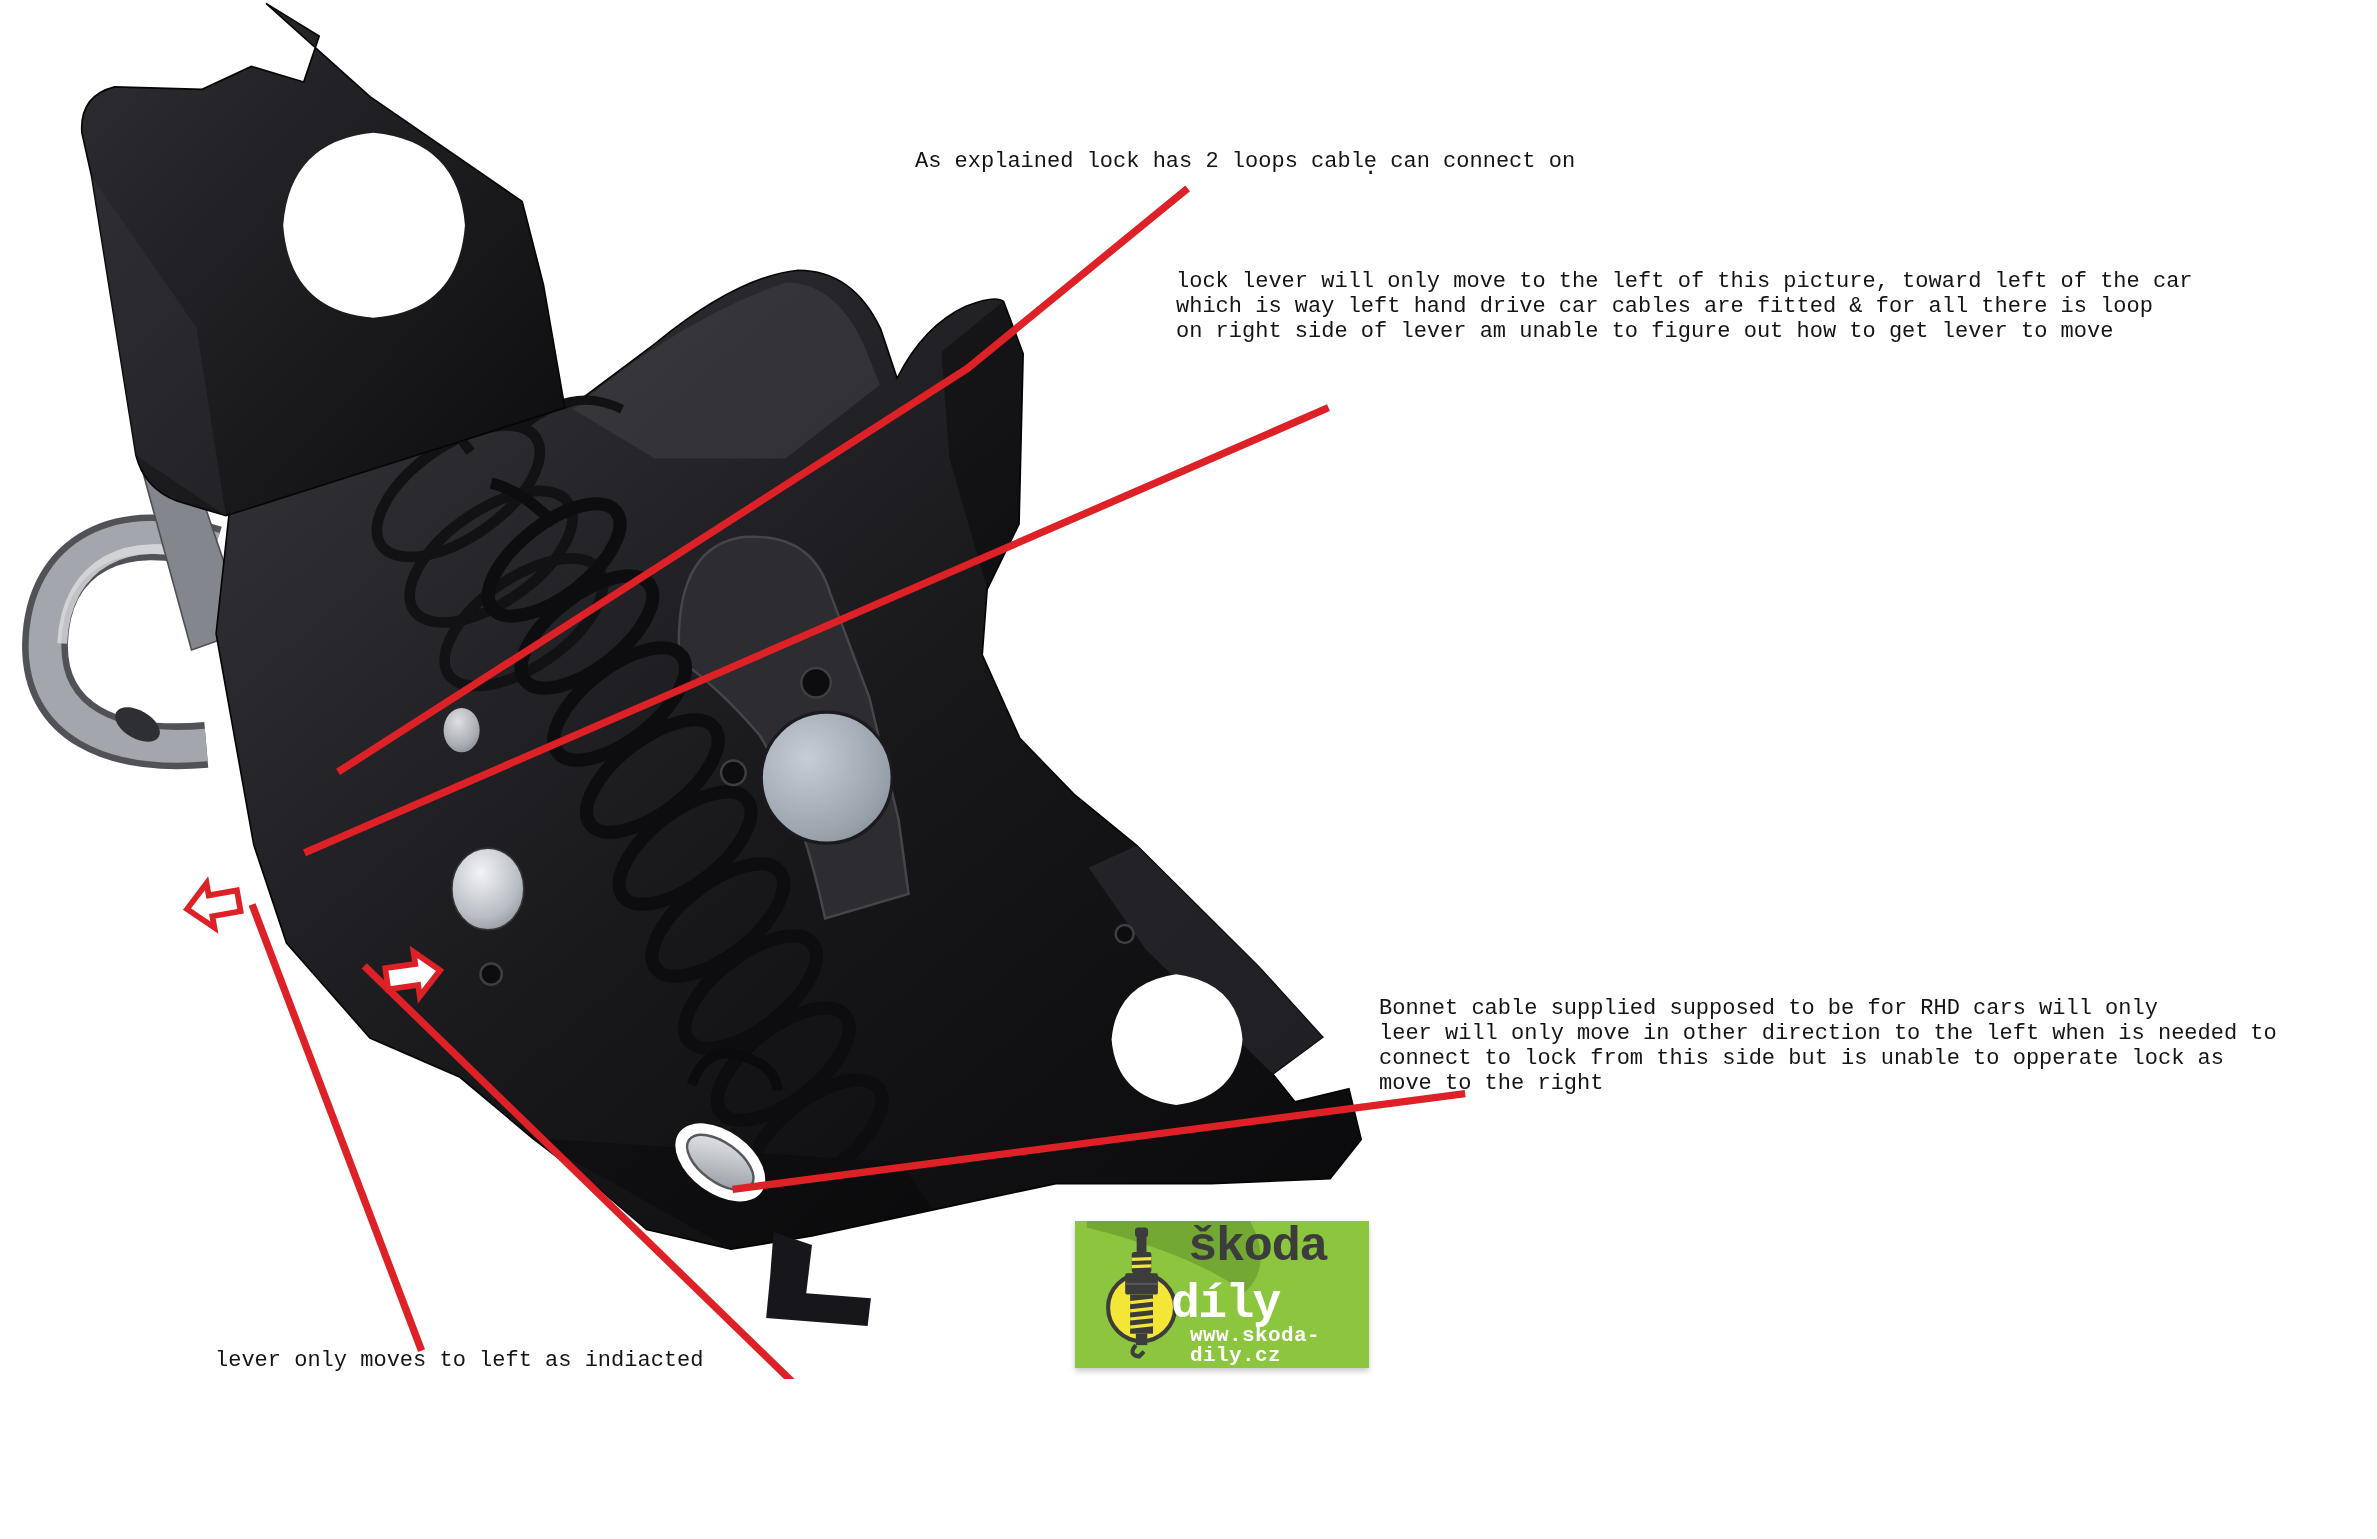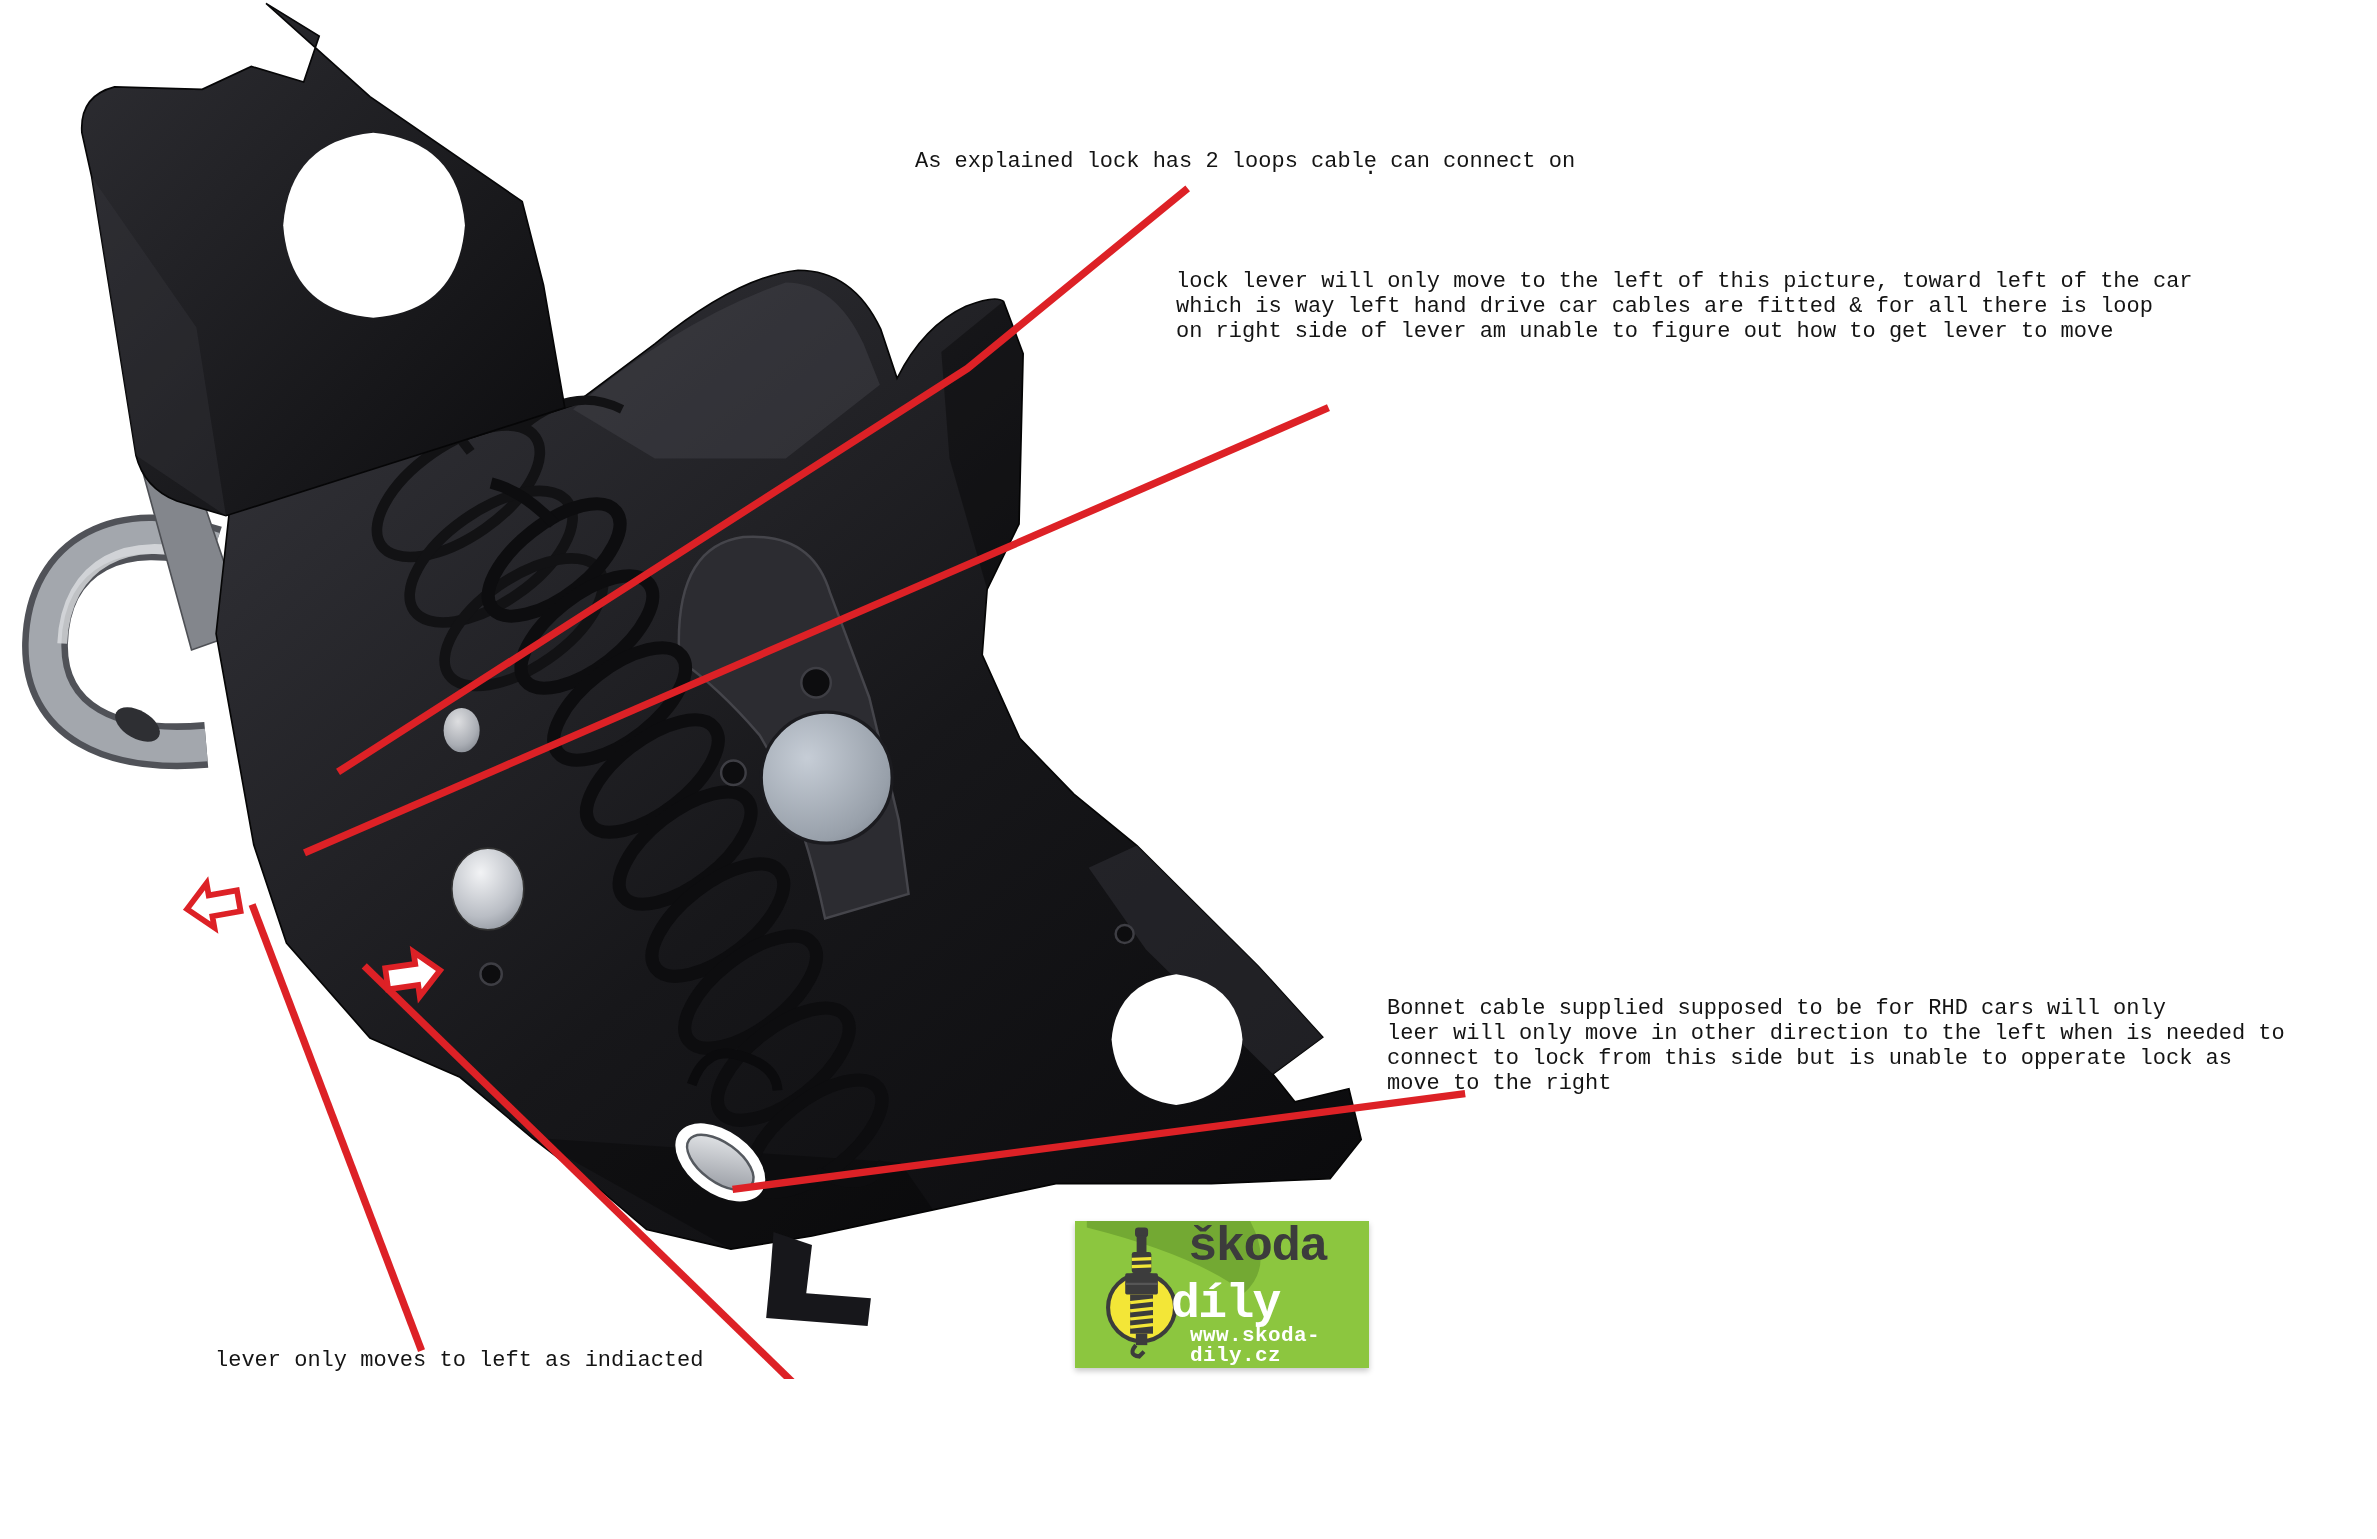--- a/index.html
+++ b/index.html
@@ -173,21 +173,21 @@
 
   <div class="note" style="left:915px;top:149px;">As explained lock has 2 loops cable can connect on</div>
   <div class="note" style="left:1364px;top:156px;">.</div>
 
   <div class="note" style="left:1176px;top:269px;">
     <div>lock lever will only move to the left of this picture, toward left of the car</div>
     <div>which is way left hand drive car cables are fitted &amp; for all there is loop</div>
     <div>on right side of lever am unable to figure out how to get lever to move</div>
   </div>
 
-  <div class="note" style="left:1379px;top:996px;margin-left:8px;">
+  <div class="note" style="left:1379px;top:996px;">
     <div>Bonnet cable supplied supposed to be for RHD cars will only</div>
     <div>leer will only move in other direction to the left when is needed to</div>
     <div>connect to lock from this side but is unable to opperate lock as</div>
     <div>move to the right</div>
   </div>
 
   <div class="note" style="left:215px;top:1348px;">lever only moves to left as indiacted</div>
 
 
   <div class="logo">

